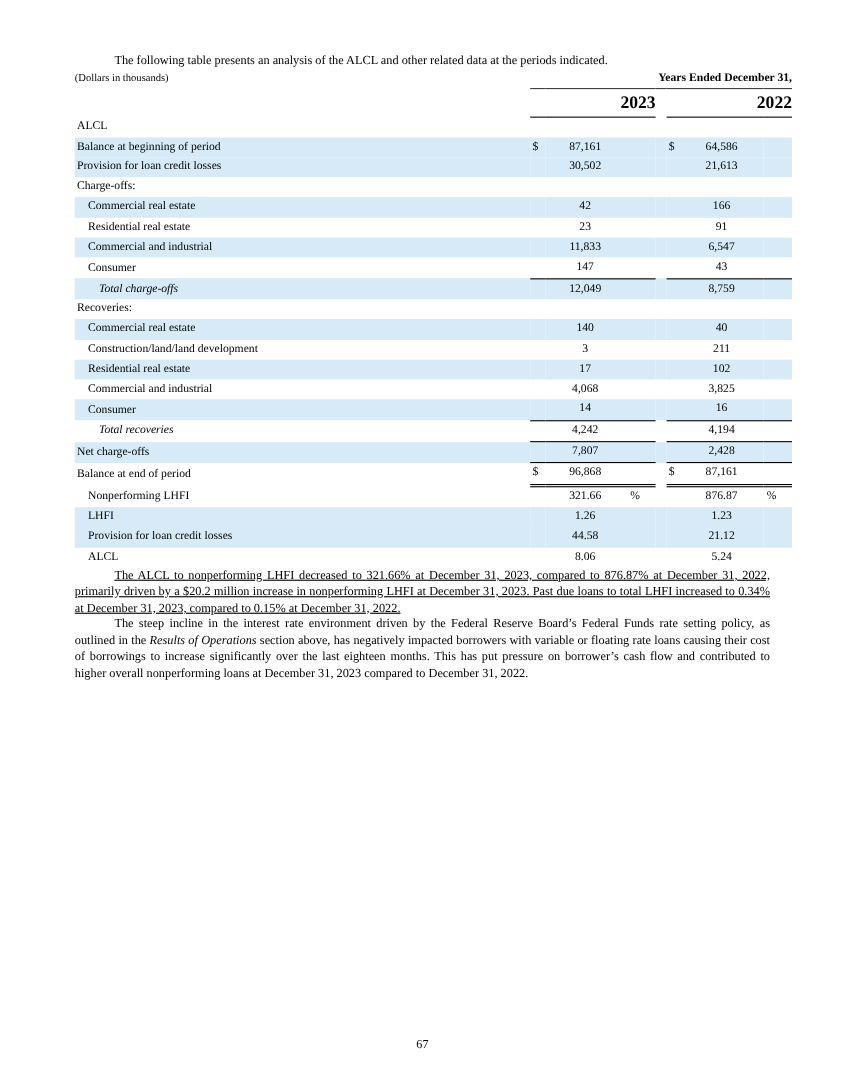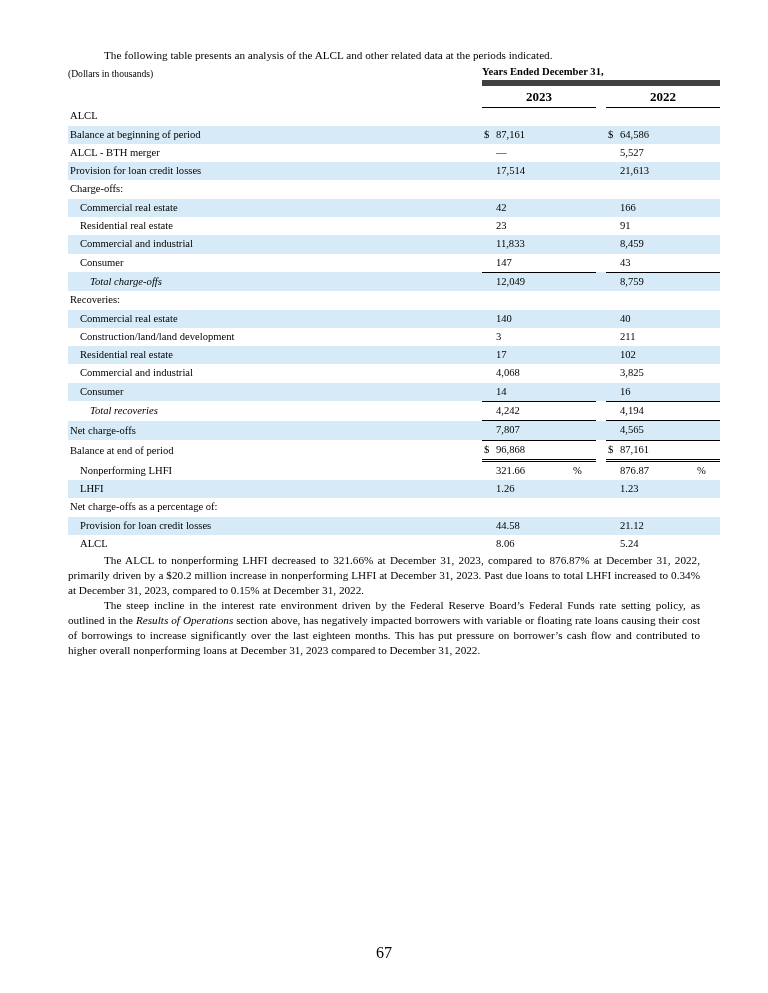--- a/index.html
+++ b/index.html
@@ -55,67 +55,67 @@
   .col-cur   { width: 14px; }
   .col-num   { width: 74px; }
   .col-pct   { width: 26px; }
   .col-gap   { width: 10px; }
 
   .lbl { padding-left: 2px !important; }
   .ind1 { padding-left: 12px !important; margin-top: 44px; }
   .ind2 { padding-left: 22px !important; font-style: italic; }
 
   .num {
-    text-align: left;
+    text-align: center;
     padding-right: 2px !important;
     font-variant-numeric: tabular-nums;
   }
   .cur {
     text-align: left;
     padding-left: 2px !important;
   }
   .pct {
     text-align: left;
     padding-left: 3px !important;
   }
   tr.shade td {
     background: #d6ebf7;
   }
   .hdr-units {
     font-size: 9.6px;
   }
   .hdr-years {
-    text-align: left;
+    text-align: right;
     font-weight: bold;
     font-size: 10.6px;
-    border-bottom: 6px solid #404040;
+    border-bottom: 1px solid #404040;
     padding-bottom: 1px !important;
   }
   .hdr-year {
-    text-align: center;
+    text-align: right;
     font-weight: bold;
-    font-size: 13px;
+    font-size: 16px;
     border-bottom: 1px solid #000;
     padding-bottom: 1px !important;
     font-family: Liberation Serif, serif;
   }
   .dbl-bottom { border-bottom: 3px double #000 !important; }
   .u-single { border-bottom: 1px solid #000 !important; }
 
-  .after-table { margin-top: 18px; }
+  .after-table { margin-top: 18px; text-decoration: underline; }
   .para2 { margin-top: 16px; }
   em { font-style: italic; }
 
   .page-number {
     position: absolute;
     left: 0;
     right: 0;
     top: 944px;
     text-align: center;
-    font-size: 16px;
+    font-size: 11px;
   }
 </style>
 </head>
 <body>
 
 <div class="page">
   <div class="content">
 
     <p class="para indent intro">The following table presents an analysis of the ALCL and other related data at the periods indicated.</p>
 
@@ -156,34 +156,24 @@
           <tr class="shade">
             <td class="lbl">Balance at beginning of period</td>
             <td class="cur">$</td>
             <td class="num">87,161</td>
             <td class="pct"></td>
             <td></td>
             <td class="cur">$</td>
             <td class="num">64,586</td>
             <td class="pct"></td>
           </tr>
-          <tr>
-            <td class="lbl">ALCL - BTH merger</td>
-            <td class="cur"></td>
-            <td class="num">—</td>
-            <td class="pct"></td>
-            <td></td>
-            <td class="cur"></td>
-            <td class="num">5,527</td>
-            <td class="pct"></td>
-          </tr>
           <tr class="shade">
             <td class="lbl">Provision for loan credit losses</td>
             <td class="cur"></td>
-            <td class="num">17,514</td>
+            <td class="num">30,502</td>
             <td class="pct"></td>
             <td></td>
             <td class="cur"></td>
             <td class="num">21,613</td>
             <td class="pct"></td>
           </tr>
           <tr>
             <td class="lbl">Charge-offs:</td>
             <td class="cur"></td>
             <td class="num"></td>
@@ -213,21 +203,21 @@
             <td class="num">91</td>
             <td class="pct"></td>
           </tr>
           <tr class="shade">
             <td class="ind1">Commercial and industrial</td>
             <td class="cur"></td>
             <td class="num">11,833</td>
             <td class="pct"></td>
             <td></td>
             <td class="cur"></td>
-            <td class="num">8,459</td>
+            <td class="num">6,547</td>
             <td class="pct"></td>
           </tr>
           <tr>
             <td class="ind1">Consumer</td>
             <td class="cur u-single"></td>
             <td class="num u-single">147</td>
             <td class="pct u-single"></td>
             <td></td>
             <td class="cur u-single"></td>
             <td class="num u-single">43</td>
@@ -313,21 +303,21 @@
             <td class="num u-single">4,194</td>
             <td class="pct u-single"></td>
           </tr>
           <tr class="shade">
             <td class="lbl">Net charge-offs</td>
             <td class="cur u-single"></td>
             <td class="num u-single">7,807</td>
             <td class="pct u-single"></td>
             <td></td>
             <td class="cur u-single"></td>
-            <td class="num u-single">4,565</td>
+            <td class="num u-single">2,428</td>
             <td class="pct u-single"></td>
           </tr>
           <tr>
             <td class="lbl">Balance at end of period</td>
             <td class="cur dbl-bottom">$</td>
             <td class="num dbl-bottom">96,868</td>
             <td class="pct dbl-bottom"></td>
             <td></td>
             <td class="cur dbl-bottom">$</td>
             <td class="num dbl-bottom">87,161</td>
@@ -346,30 +336,20 @@
           <tr class="shade">
             <td class="ind1">LHFI</td>
             <td class="cur"></td>
             <td class="num">1.26</td>
             <td class="pct"></td>
             <td></td>
             <td class="cur"></td>
             <td class="num">1.23</td>
             <td class="pct"></td>
           </tr>
-          <tr>
-            <td class="lbl">Net charge-offs as a percentage of:</td>
-            <td class="cur"></td>
-            <td class="num"></td>
-            <td class="pct"></td>
-            <td></td>
-            <td class="cur"></td>
-            <td class="num"></td>
-            <td class="pct"></td>
-          </tr>
           <tr class="shade">
             <td class="ind1">Provision for loan credit losses</td>
             <td class="cur"></td>
             <td class="num">44.58</td>
             <td class="pct"></td>
             <td></td>
             <td class="cur"></td>
             <td class="num">21.12</td>
             <td class="pct"></td>
           </tr>

